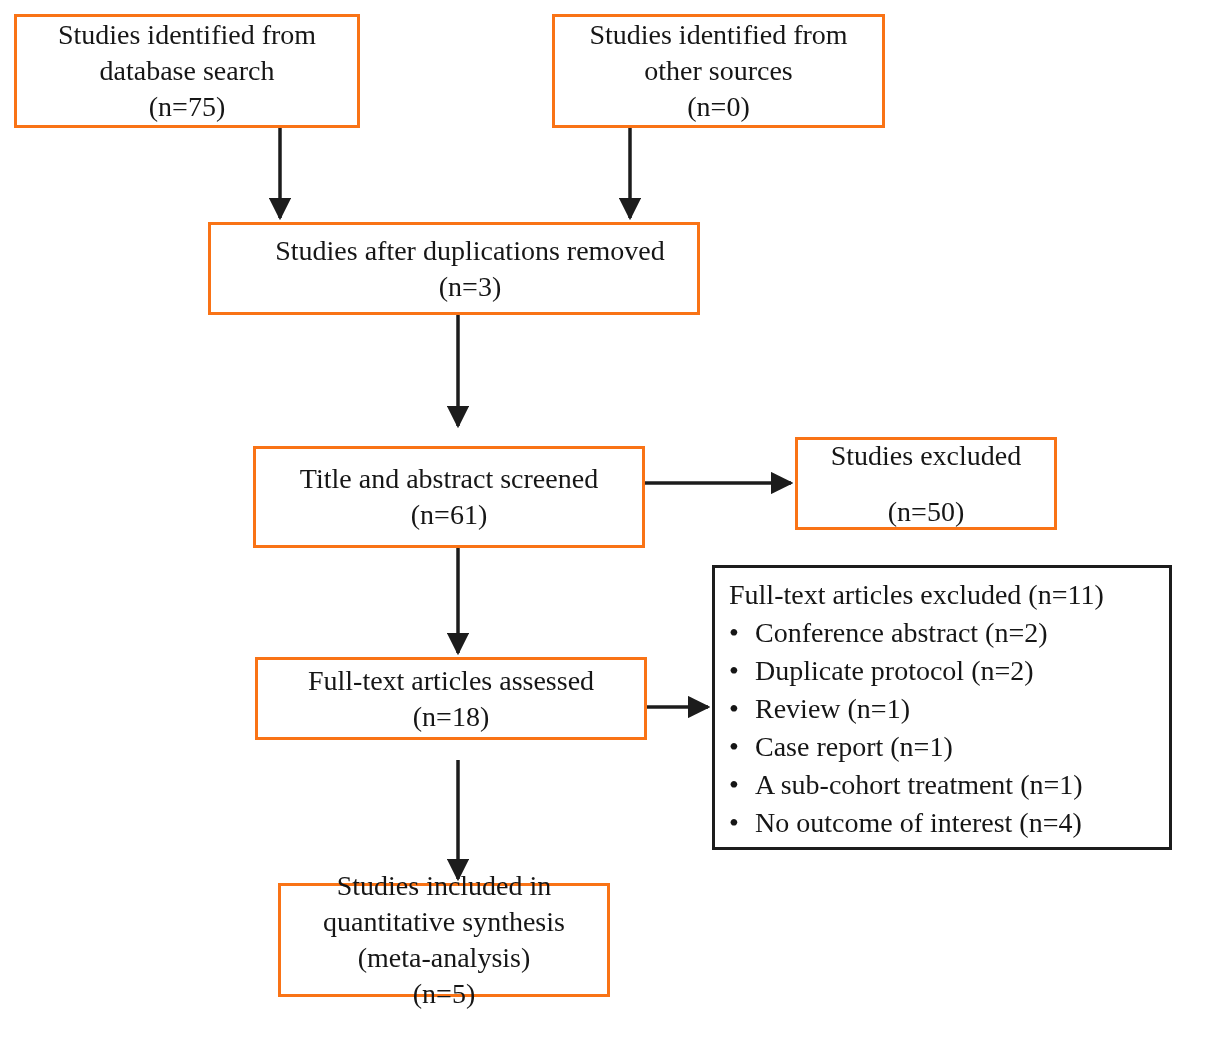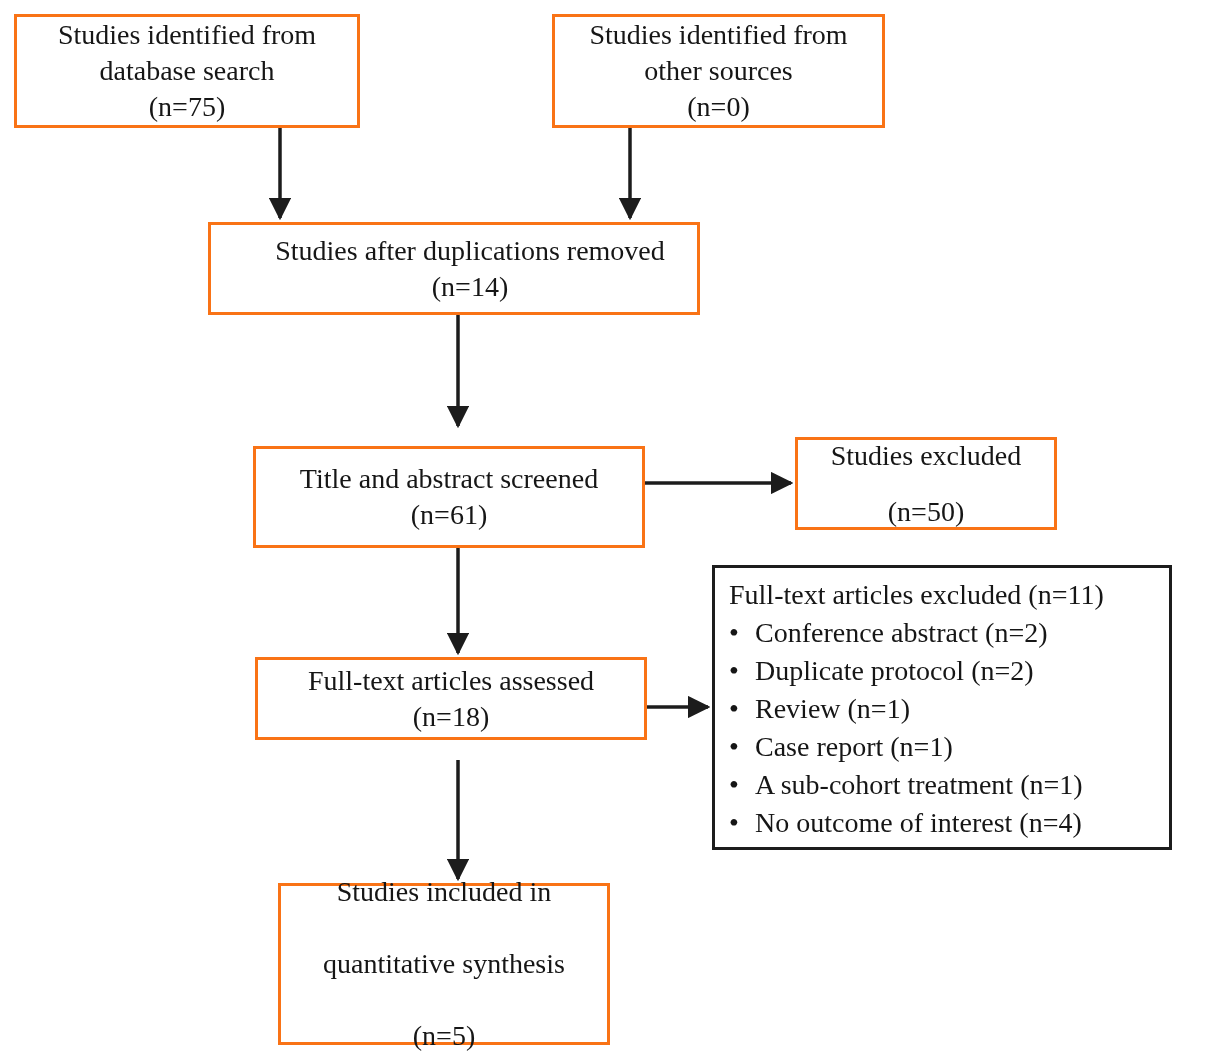--- a/index.html
+++ b/index.html
@@ -35,21 +35,21 @@
     font-size: 28px;
     line-height: 1.28;
   }
   .box span { display: block; white-space: nowrap; }
   #box-identified-db     { left: 14px;  top: 14px;  width: 346px; height: 114px; }
   #box-identified-other  { left: 552px; top: 14px;  width: 333px; height: 114px; }
   #box-deduplicated      { left: 208px; top: 222px; width: 492px; height: 93px; padding-left: 32px;  }
   #box-screened          { left: 253px; top: 430px; width: 392px; height: 102px; margin-top: 16px; }
   #box-excluded-screen   { left: 795px; top: 437px; width: 262px; height: 93px; gap: 20px;  }
   #box-fulltext-assessed { left: 255px; top: 657px; width: 392px; height: 83px; }
-  #box-included          { left: 278px; top: 883px; width: 332px; height: 162px; gap: 36px; }
+  #box-included          { left: 278px; top: 883px; width: 332px; height: 114px; }
 
   #box-fulltext-excluded {
     left: 712px; top: 565px; width: 460px; height: 285px;
     position: absolute;
     border: 3px solid #1c1c1c;
     background: #ffffff;
     box-sizing: border-box;
     padding: 8px 10px 6px 14px;
     font-size: 28px;
     line-height: 1.36;
@@ -92,21 +92,21 @@
   </div>
 
   <div class="box" id="box-identified-other">
     <span>Studies identified from</span>
     <span>other sources</span>
     <span>(n=0)</span>
   </div>
 
   <div class="box" id="box-deduplicated">
     <span>Studies after duplications removed</span>
-    <span>(n=14)</span>
+    <span>(n=3)</span>
   </div>
 
   <div class="box" id="box-screened">
     <span>Title and abstract screened</span>
     <span>(n=61)</span>
   </div>
 
   <div class="box" id="box-excluded-screen">
     <span>Studies excluded</span>
     <span>(n=50)</span>
@@ -135,16 +135,17 @@
       <span class="bullet-glyph">•</span><span>A sub-cohort treatment (n=1)</span>
     </div>
     <div class="bullet-row">
       <span class="bullet-glyph">•</span><span>No outcome of interest (n=4)</span>
     </div>
   </div>
 
   <div class="box" id="box-included">
     <span>Studies included in</span>
     <span>quantitative synthesis</span>
+    <span>(meta-analysis)</span>
     <span>(n=5)</span>
   </div>
 
 </div>
 
 </body></html>

